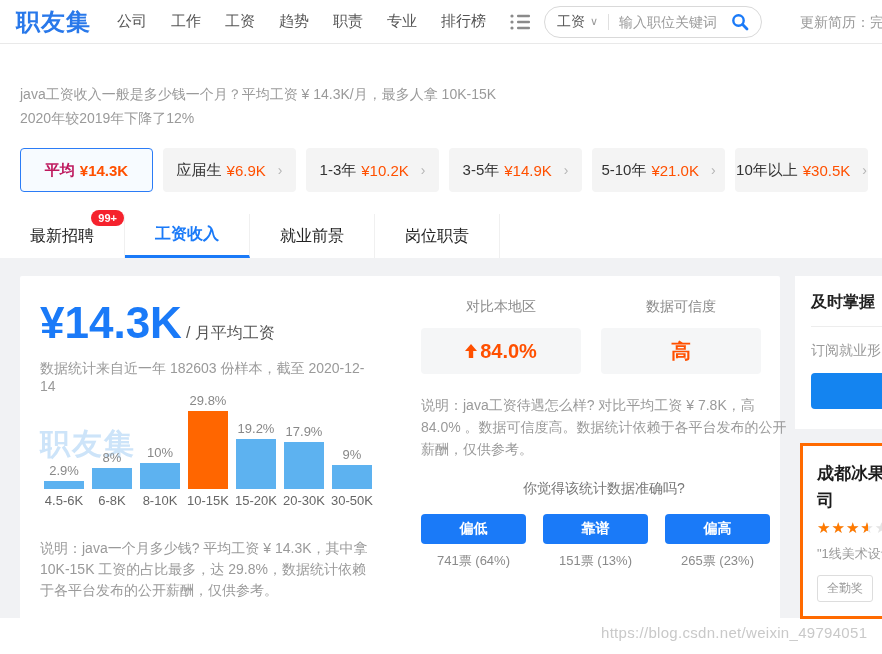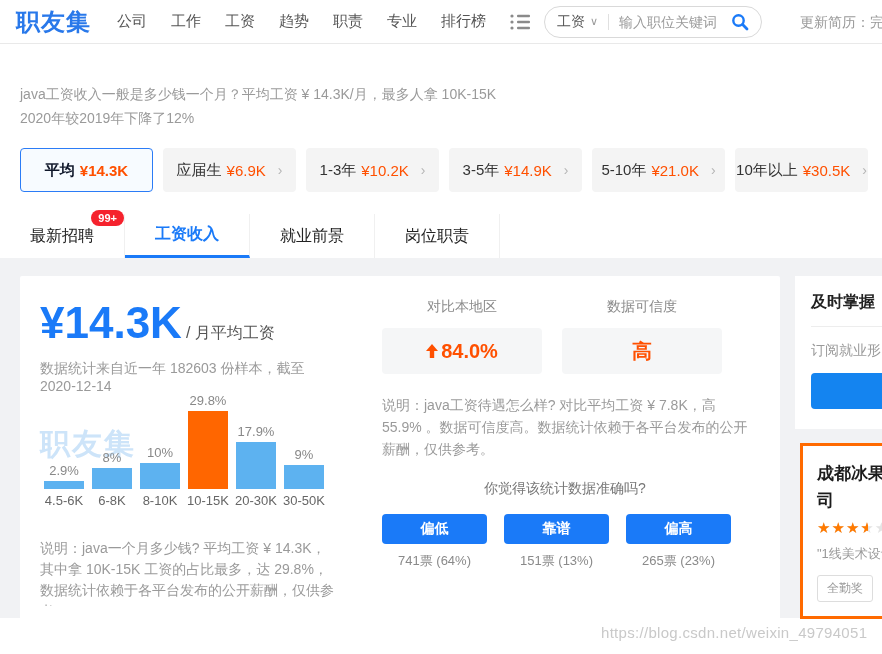--- a/index.html
+++ b/index.html
@@ -40,21 +40,21 @@
   
   .cards { display:flex; margin:18px 0 0 20px; }
   .card {
     width:133px; height:44px; margin-right:10px; border-radius:4px; background:#f4f4f4;
     display:flex; align-items:center; justify-content:center; font-size:15px; color:#333;
     cursor:pointer; white-space:nowrap;
   }
   .card .val { color:#ff5000; margin-left:5px; }
   .card .chev { color:#b5b5b5; margin-left:12px; font-size:14px; }
   .card.active { background:#f7fbff; border:1px solid #2b7cf6; }
-  .card.active .lbl { color:#0f172a; font-weight:bold; }
+  .card.active .lbl { color:#be185d; font-weight:bold; }
   .card.active .val { font-weight:bold; }
   
   .tabs { display:flex; margin-top:22px; background:#fff; }
   .tab {
     height:44px; padding:0 30px; display:flex; align-items:center; justify-content:center;
     font-size:16px; color:#222; border-right:1px solid #f0f0f0; cursor:pointer; position:relative;
   }
   .tab .tab-inner { position:relative; }
   .tab.active { color:#1a7af8; font-weight:bold; border-bottom:3px solid #1a7af8; }
   .tab-badge {
@@ -246,20 +246,25 @@
               <span class="bar-label">10%</span>
               <div class="bar-rect" style="height: 26px; background: rgb(93, 178, 240);"></div>
               <span class="bar-cat">8-10K</span>
             </div>
             <div class="bar-group">
               <span class="bar-label">29.8%</span>
               <div class="bar-rect" style="height: 78px; background: rgb(255, 102, 0);"></div>
               <span class="bar-cat">10-15K</span>
             </div>
             <div class="bar-group">
+              <span class="bar-label">19.2%</span>
+              <div class="bar-rect" style="height: 50px; background: rgb(93, 178, 240);"></div>
+              <span class="bar-cat">15-20K</span>
+            </div>
+            <div class="bar-group">
               <span class="bar-label">17.9%</span>
               <div class="bar-rect" style="height: 47px; background: rgb(93, 178, 240);"></div>
               <span class="bar-cat">20-30K</span>
             </div>
             <div class="bar-group">
               <span class="bar-label">9%</span>
               <div class="bar-rect" style="height: 24px; background: rgb(93, 178, 240);"></div>
               <span class="bar-cat">30-50K</span>
             </div>
           </div>
@@ -278,21 +283,21 @@
             <span>84.0%</span>
           </div>
         </div>
         <div class="stat">
           <div class="stat-label">数据可信度</div>
           <div class="stat-box">
             <span>高</span>
           </div>
         </div>
       </div>
-      <div class="compare-note">说明：java工资待遇怎么样? 对比平均工资 ¥ 7.8K，高 55.9% 。数据可信度高。数据统计依赖于各平台发布的公开薪酬，仅供参考。</div>
+      <div class="compare-note">说明：java工资待遇怎么样? 对比平均工资 ¥ 7.8K，高 84.0% 。数据可信度高。数据统计依赖于各平台发布的公开薪酬，仅供参考。</div>
       <div class="vote-question">你觉得该统计数据准确吗?</div>
       <div class="votes" id="votes">
           <div class="vote"><button class="vote-btn">偏低</button><div class="vote-count">741票 (64%)</div></div>
           <div class="vote"><button class="vote-btn">靠谱</button><div class="vote-count">151票 (13%)</div></div>
           <div class="vote"><button class="vote-btn">偏高</button><div class="vote-count">265票 (23%)</div></div>
         </div>
     </div>
   </div>
 
   <div class="sidebar">

